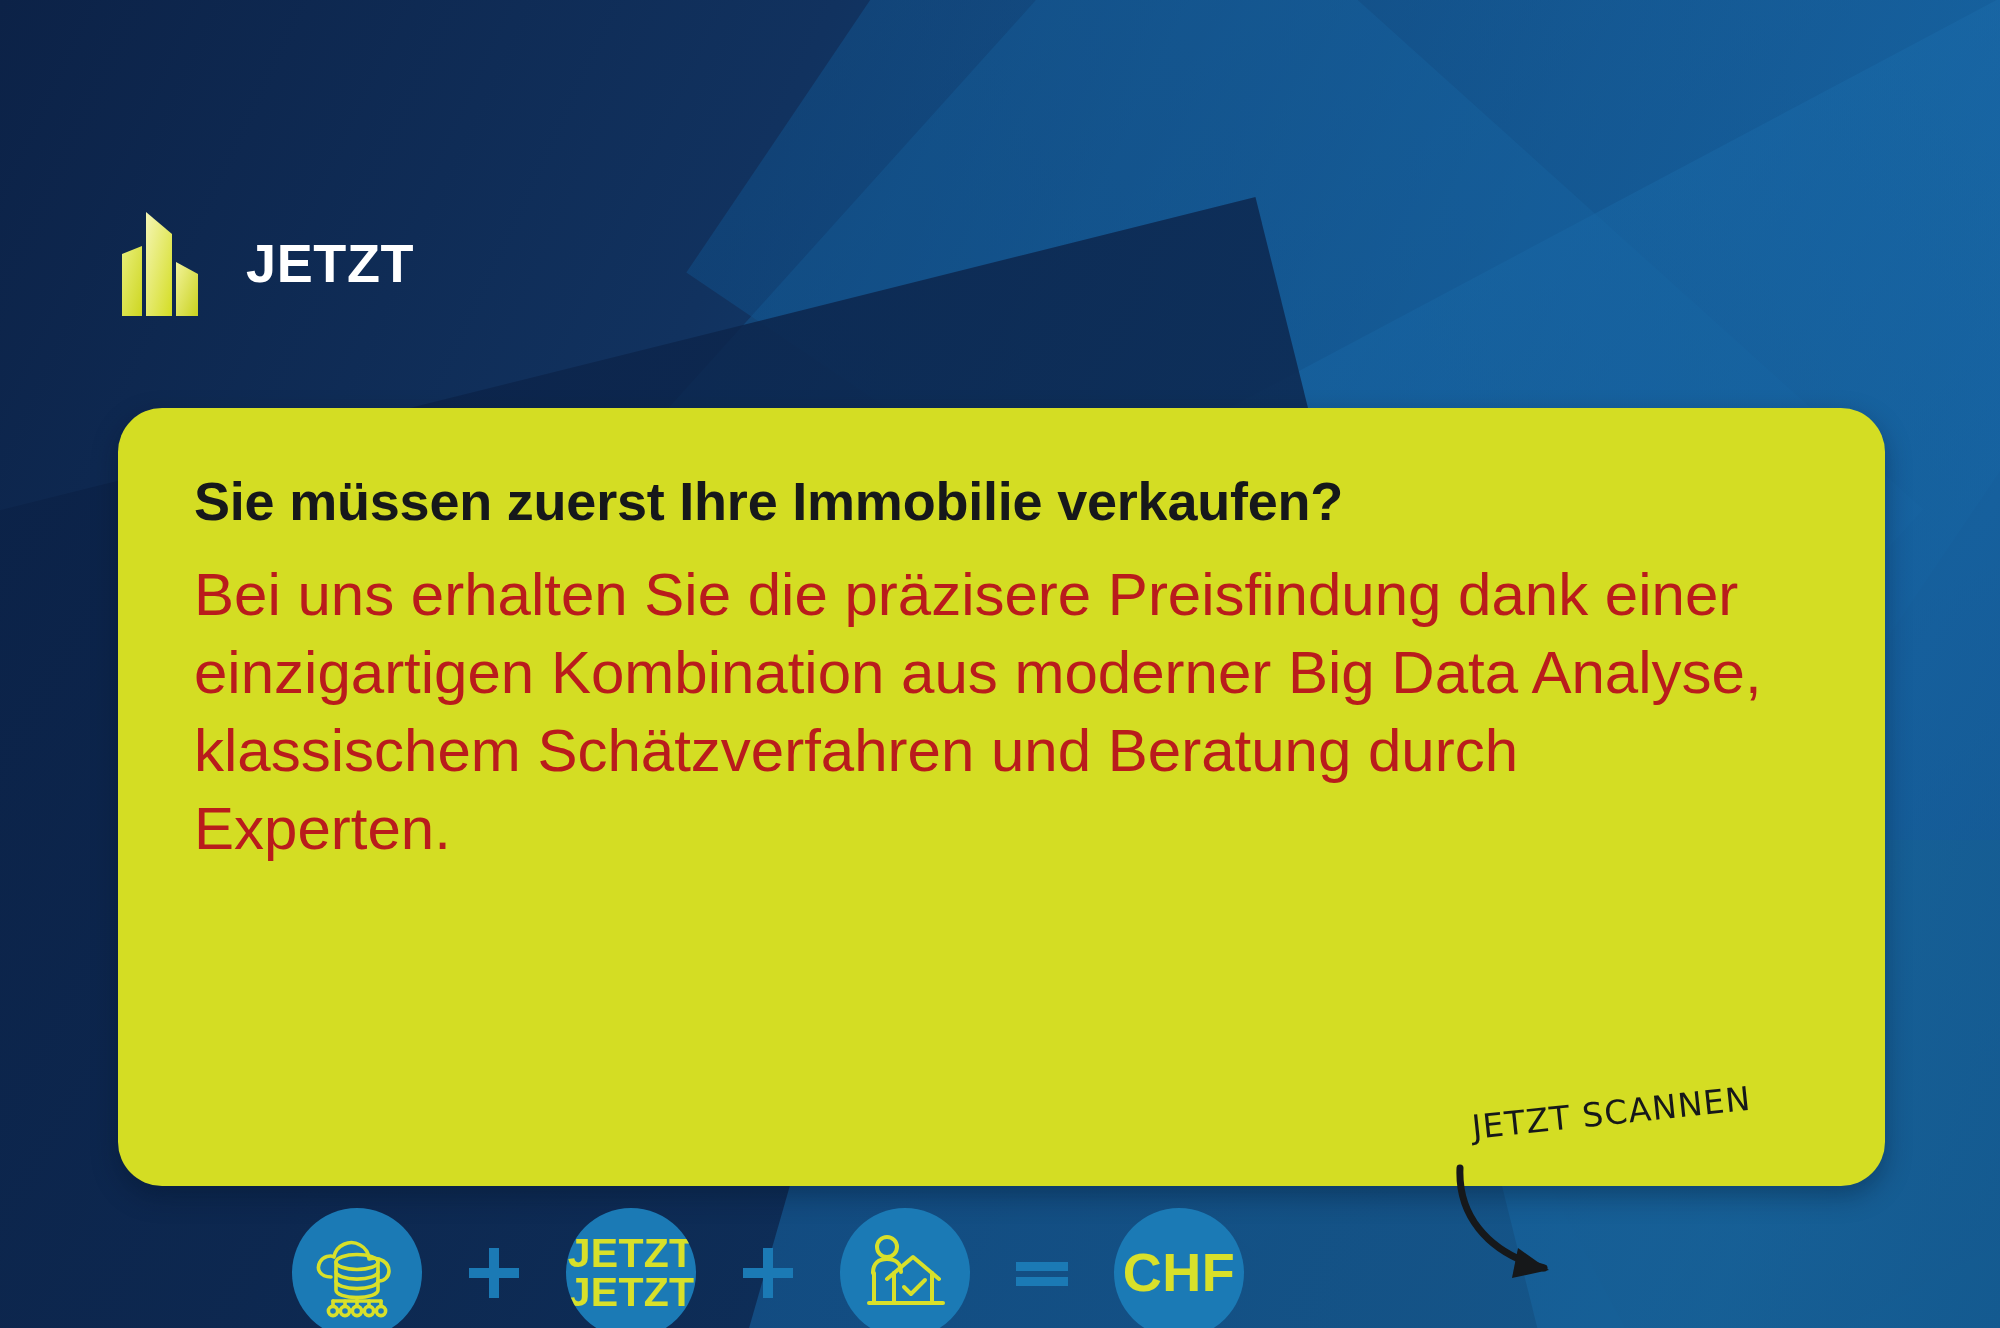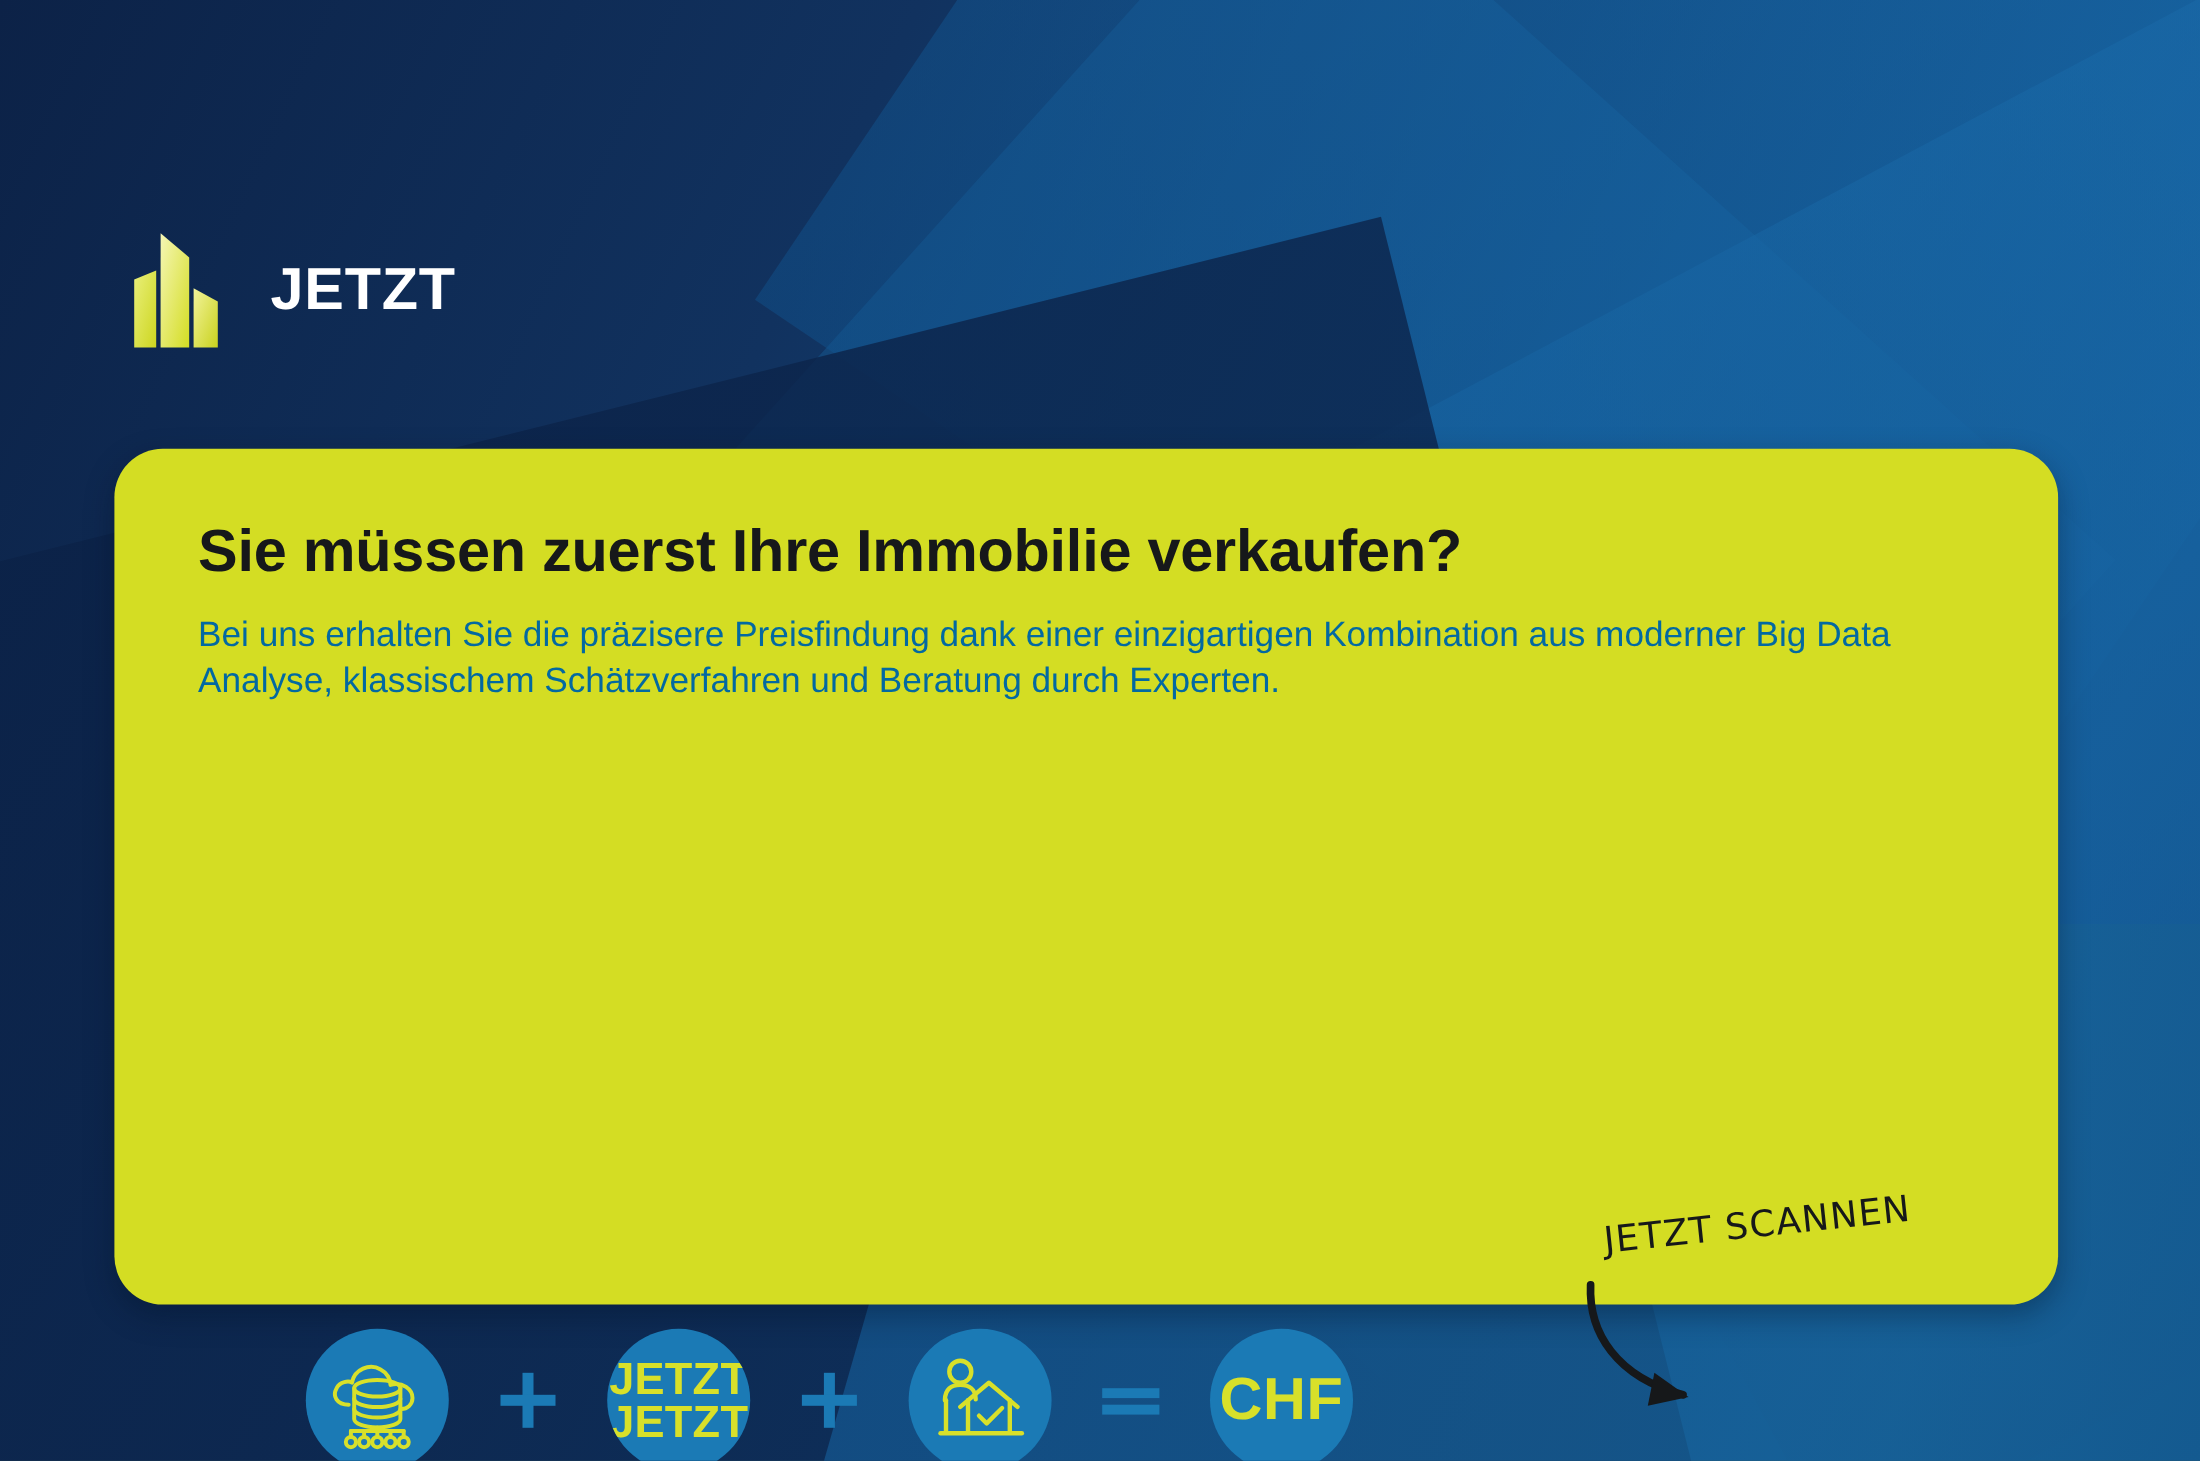--- a/index.html
+++ b/index.html
@@ -54,31 +54,31 @@
   .logo{position:absolute;left:120px;top:210px;display:flex;align-items:center;gap:30px;}
   .logo-mark{width:96px;height:108px;display:block;}
   .logo-words{display:flex;flex-direction:column;line-height:.92;}
   .logo-words span{
     color:#ffffff;font-weight:700;font-size:54px;letter-spacing:.012em;
     font-family:"Liberation Sans", sans-serif;
   }
 
   
   .card{
-    position:absolute;left:104px;top:408px;width:1767px;height:778px;
+    position:absolute;left:118px;top:408px;width:1767px;height:778px;
     background:#d4dd23;border-radius:44px;
     box-shadow:0 10px 26px rgba(3,16,36,.35);
   }
   .card-inner{position:absolute;inset:0;padding:62px 70px 0 76px;box-sizing:border-box;}
 
   .headline{
     margin:0;color:#16181a;font-weight:700;font-size:54px;letter-spacing:-.004em;
   }
   .body-copy{
-    margin:24px 0 0 0;color:#0369a1;font-weight:400;font-size:32px;line-height:1.30;
+    margin:24px 0 0 0;color:#b91c1c;font-weight:400;font-size:60px;line-height:1.30;
     max-width:1590px;
   }
 
   
   .formula{
     position:absolute;left:150px;top:800px;display:flex;align-items:flex-start;
   }
   .f-item{width:178px;display:flex;flex-direction:column;align-items:center;}
   .circle{
     width:130px;height:130px;border-radius:50%;background:#1b7ab5;

